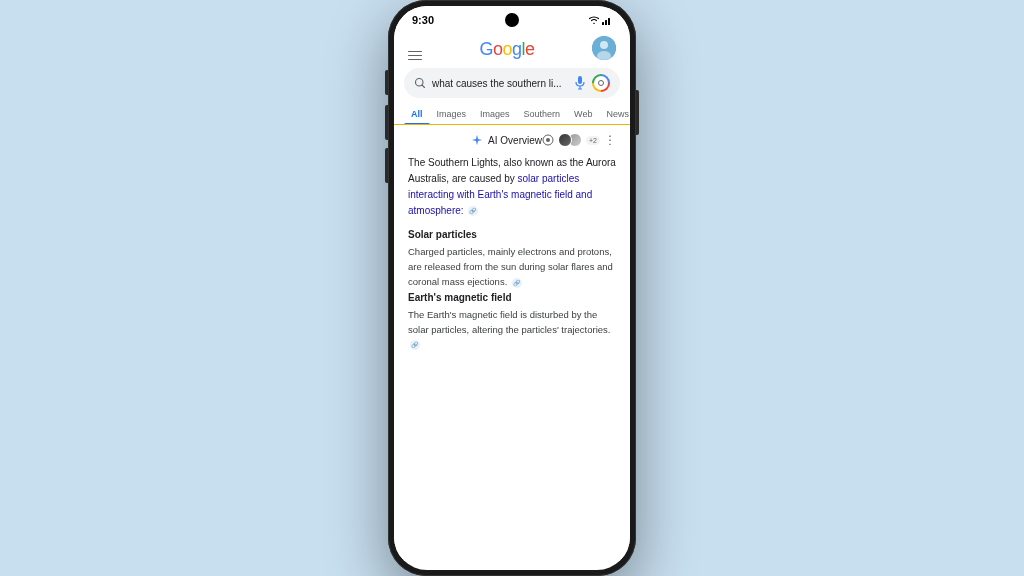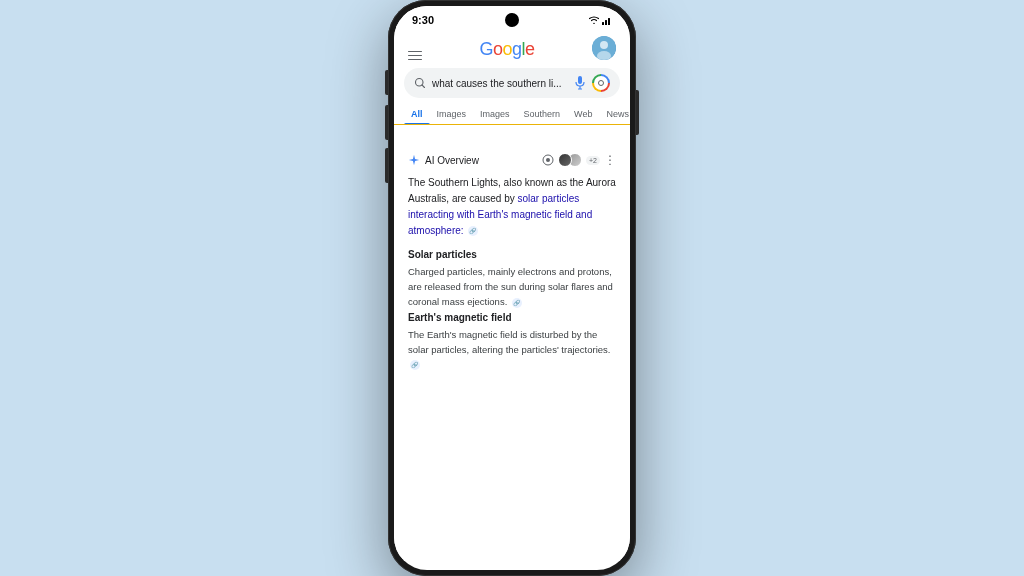--- a/index.html
+++ b/index.html
@@ -178,23 +178,22 @@
       padding: 8px 14px;
       background: #fff;
       overflow: hidden;
       height: calc(100% - 130px);
     }
 
     
     .ai-overview-header {
       display: flex;
       align-items: center;
-      justify-content: space-between;
+      justify-content: flex-end;
       margin-bottom: 8px;
-      margin-top: 20px;
     }
 
     .ai-label-wrap {
       display: flex;
       align-items: center;
       gap: 5px;
     }
 
     .ai-sparkle {
       width: 12px;

